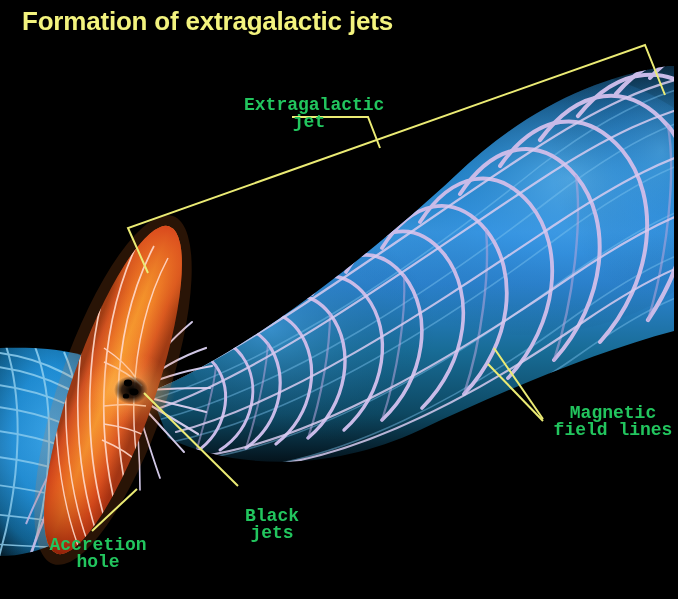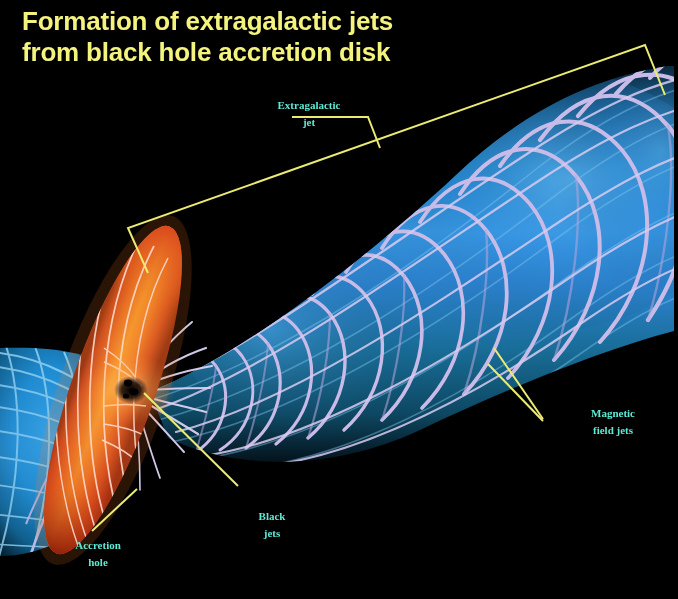--- a/index.html
+++ b/index.html
@@ -34,24 +34,24 @@
     color: #f3f37e;
     font-family: "Liberation Sans", sans-serif;
     font-weight: bold;
     font-size: 26px;
     line-height: 31px;
     letter-spacing: -0.2px;
     white-space: nowrap;
   }
   .lbl {
     position: absolute;
-    color: #5eead4;
-    font-family: Liberation Serif, serif;
+    color: #22c55e;
+    font-family: Liberation Mono, monospace;
     font-weight: bold;
-    font-size: 11px;
+    font-size: 18px;
     line-height: 17px;
     z-index: 20;
     pointer-events: none;
     white-space: nowrap;
   }
   .lbl.ctr { text-align: center; }
   .lbl.lft { text-align: center; }
   #lbl-extragalactic-jet { top: 97px; left: 244px; width: 130px; }
   #lbl-magnetic-field    { top: 405px; left: 548px; width: 130px; }
   #lbl-black-hole        { top: 508px; left: 224px; width: 96px; }
@@ -302,31 +302,30 @@
       <path d="M 543,421 L 488,364"></path>
 
       <path d="M 238,486 L 144,393"></path>
 
       <path d="M 92,531 L 137,489"></path>
     </g>
   </svg>
 
   <div class="title-block">
     <div class="title-line">Formation of extragalactic jets</div>
-    <div class="title-line">from black hole accretion disk</div>
   </div>
 
   <div class="lbl ctr" id="lbl-extragalactic-jet">
     <div>Extragalactic</div>
     <div>jet</div>
   </div>
 
   <div class="lbl lft" id="lbl-magnetic-field">
     <div>Magnetic</div>
-    <div>field jets</div>
+    <div>field lines</div>
   </div>
 
   <div class="lbl lft" id="lbl-black-hole">
     <div>Black</div>
     <div>jets</div>
   </div>
 
   <div class="lbl lft" id="lbl-accretion-disk">
     <div>Accretion</div>
     <div>hole</div>

